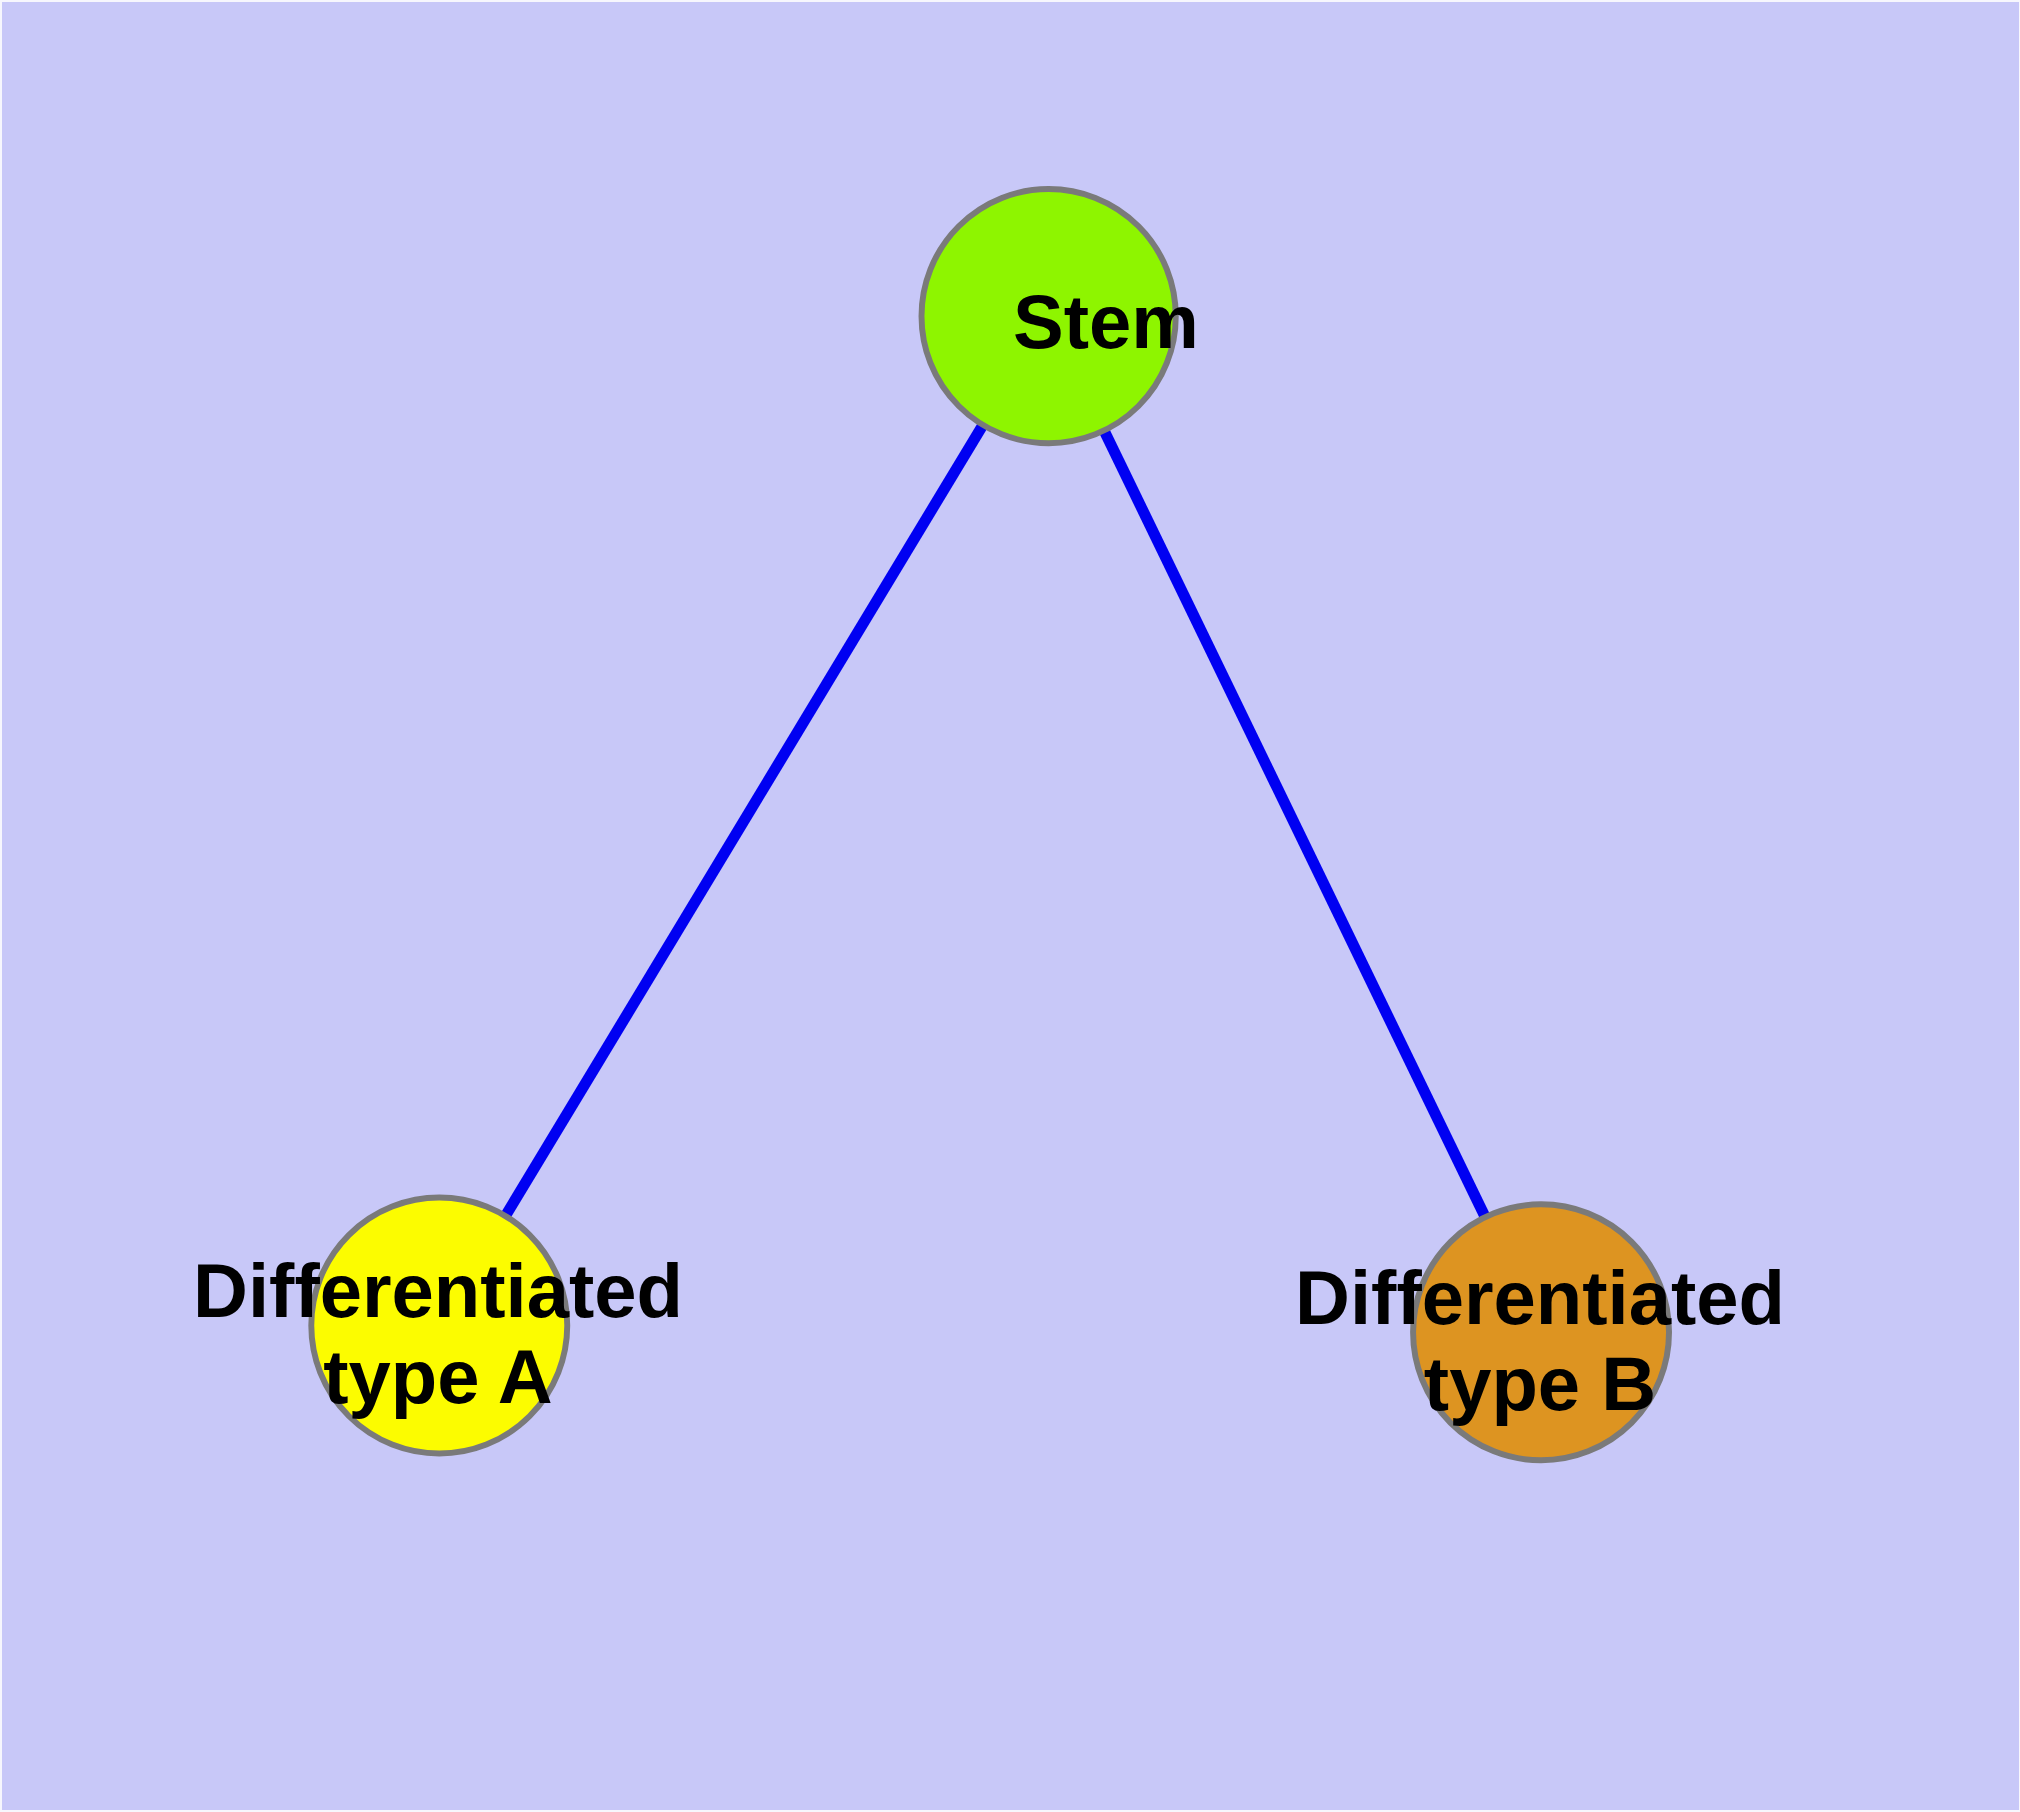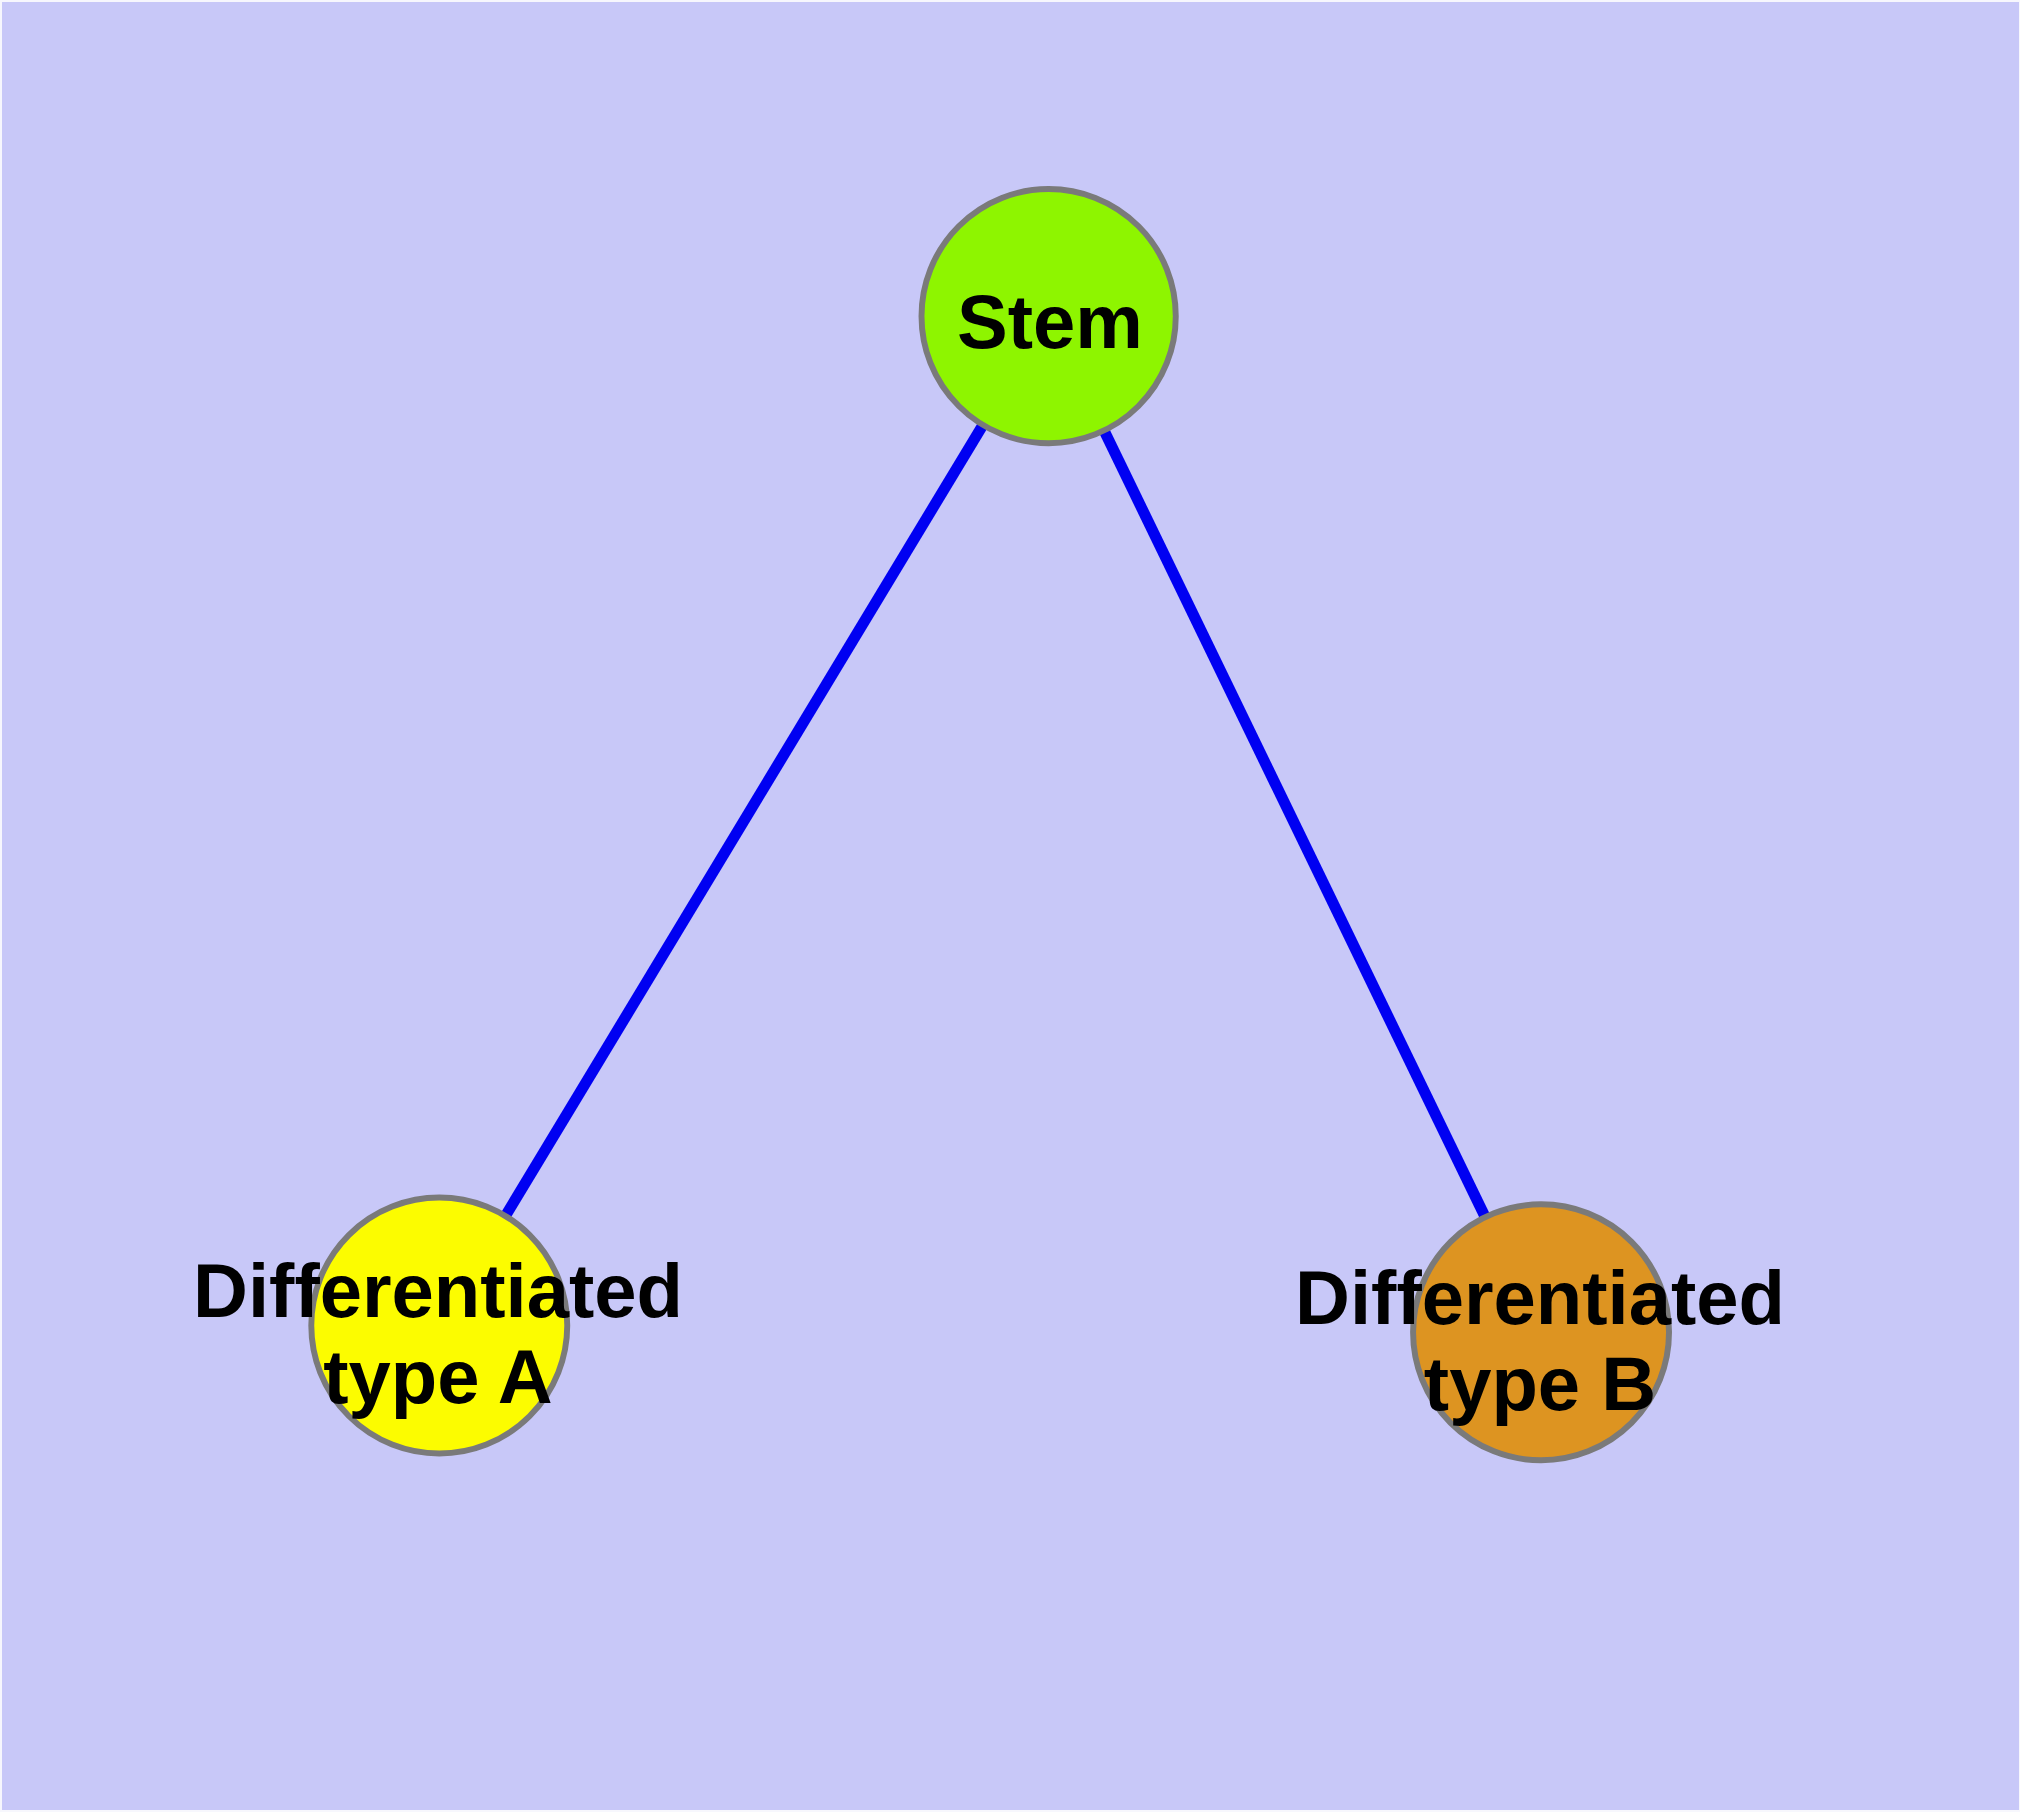--- a/index.html
+++ b/index.html
@@ -44,21 +44,21 @@
     position: absolute;
     transform: translate(-50%, -50%);
     text-align: center;
     color: #000000;
     font-weight: 700;
     font-size: 76px;
     line-height: 86px;
     white-space: pre-line;
     width: max-content;
   }
-  #label-stem  { left: 1048px; top: 320px; }
+  #label-stem  { left: 1104px; top: 320px; }
   #label-a     { left: 436px;  top: 1332px; }
   #label-b     { left: 1538px; top: 1339px; }
 </style>
 </head>
 <body>
 
 <div id="canvas">
   <svg class="graph" viewBox="0 0 2384 2138" aria-hidden="true">
     <line x1="1237" y1="373" x2="518" y2="1564" stroke="#0000F2"></line>
     <line x1="1237" y1="373" x2="1818" y2="1572" stroke="#0000F2"></line>

